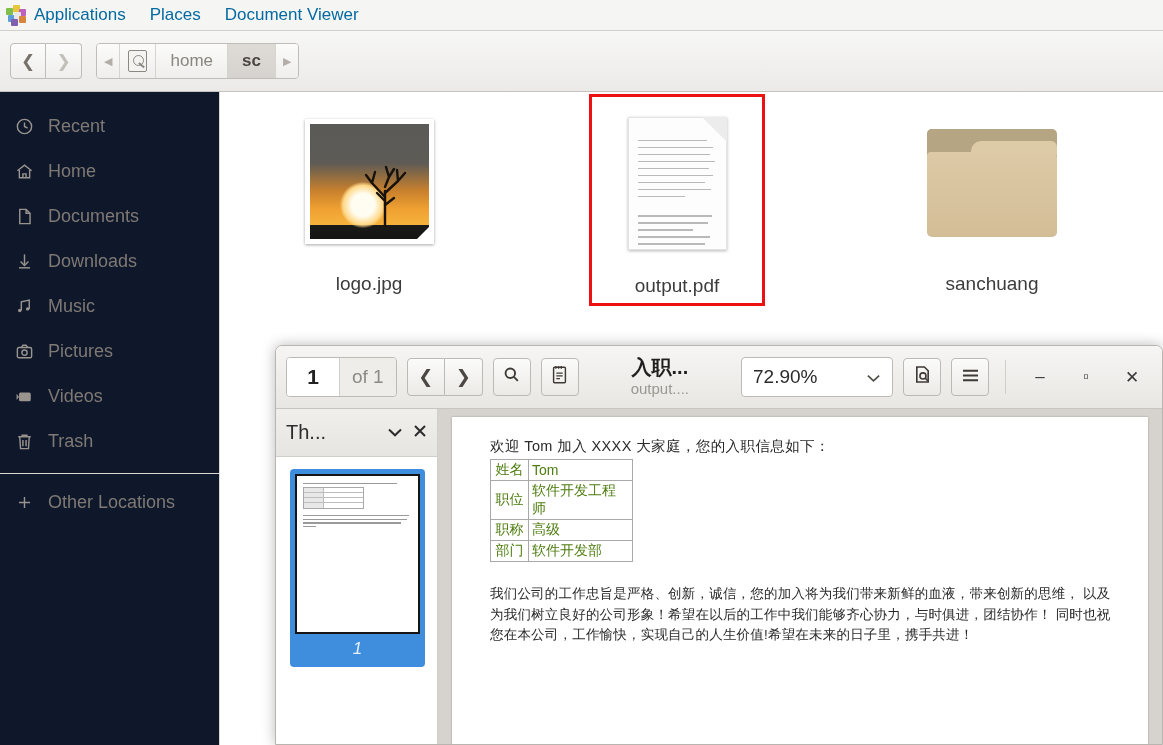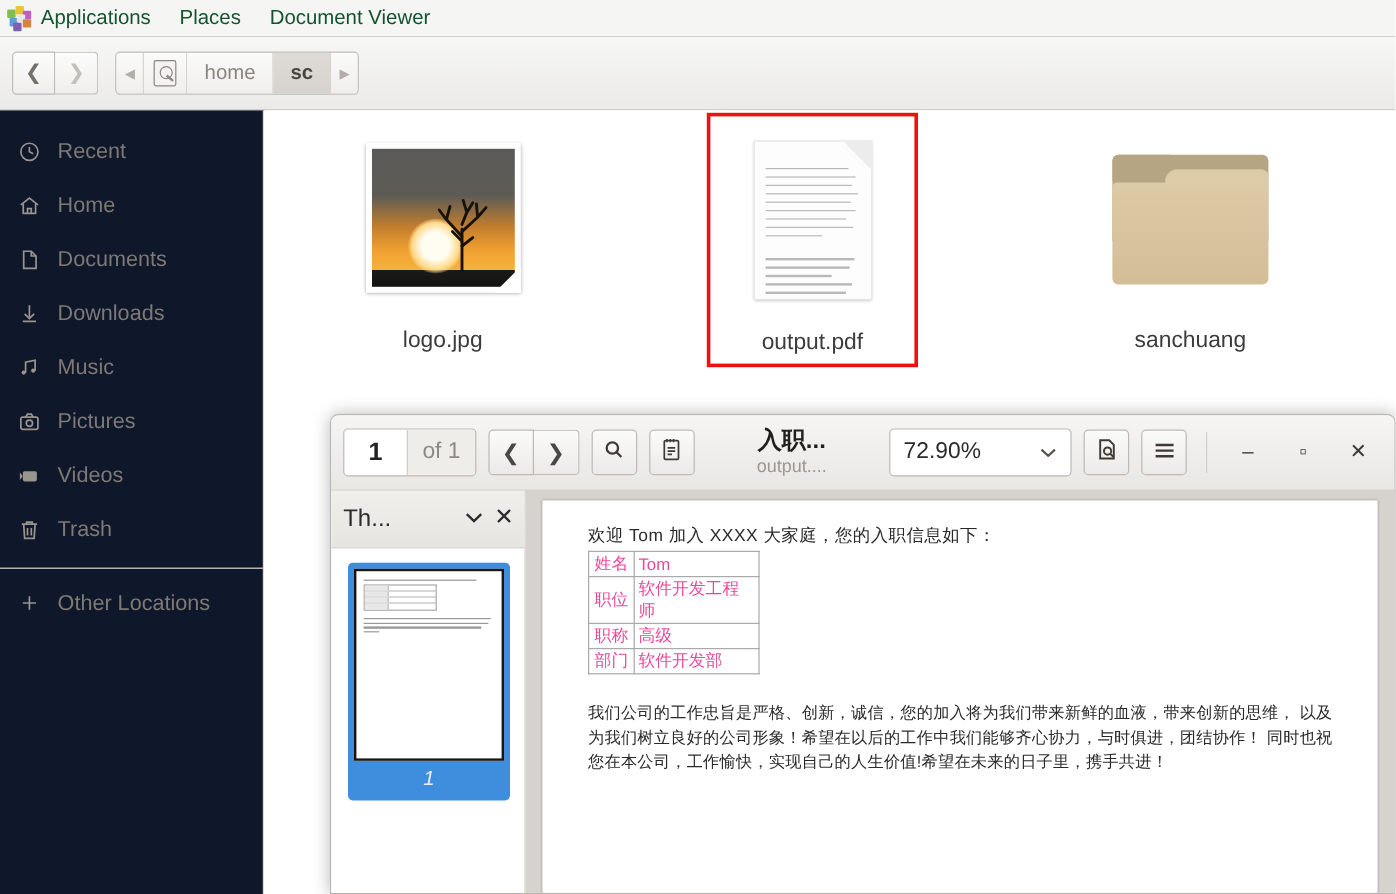--- a/index.html
+++ b/index.html
@@ -11,21 +11,21 @@
   #root { position: relative; width: 1163px; height: 745px; }
 
   
   .top-panel {
     position: absolute; top: 0; left: 0; width: 1163px; height: 31px;
     background: #f5f5f4; border-bottom: 1px solid #d3d0cb;
     display: flex; align-items: center; gap: 0px;
   }
   .panel-item {
     display: flex; align-items: center; gap: 8px;
-    padding: 0 12px; height: 31px; font-size: 17px; color: #14532d;
+    padding: 0 12px; height: 31px; font-size: 17px; color: #0369a1;
   }
   .panel-item.first { padding-left: 6px; }
   .gnome-logo { width: 20px; height: 20px; position: relative; flex: none; }
   .gnome-logo i {
     position: absolute; width: 7px; height: 7px; display: block; border-radius: 1px;
   }
 
   
   .nautilus-header {
     position: absolute; top: 31px; left: 0; width: 1163px; height: 61px;
@@ -222,21 +222,21 @@
   .tp-row:last-child { border-bottom: none; }
   .tp-row span:first-child { width: 34%; border-right:1px solid #bdbdbd; background:#e8e8e8; }
   .tp-row span { display:block; height:100%; }
   .thumb-num { text-align:center; font-size: 17px; color:#e8f1fb; font-style: italic;
                padding: 5px 0 8px 0; }
 
   .ev-canvas { flex: 1; background: #d6d3ce; padding: 8px 14px 0 14px; overflow: hidden; }
   .pdf-page { background: #fff; width: 100%; height: 100%; padding: 20px 26px 0 38px; box-shadow: 0 0 2px rgba(0,0,0,.25); }
   .pdf-greet { font-size: 14.5px; color: #2a2a2a; letter-spacing: .4px; margin-bottom: 3px; }
   .pdf-table { border-collapse: collapse; margin-bottom: 22px; }
-  .pdf-table td { border: 1px solid #a9a9a9; font-size: 14px; color:#ec4899; padding: 1px 3px; height: 19px; }
+  .pdf-table td { border: 1px solid #a9a9a9; font-size: 14px; color:#4d7c0f; padding: 1px 3px; height: 19px; }
   .pdf-table td.k { width: 38px; text-align: center; }
   .pdf-table td.v { width: 104px; }
   .pdf-para { font-size: 13.5px; color: #2a2a2a; line-height: 1.52; letter-spacing: .2px; }
 </style>
 </head>
 <body>
 
 <div id="root">
 
   <div class="top-panel">

